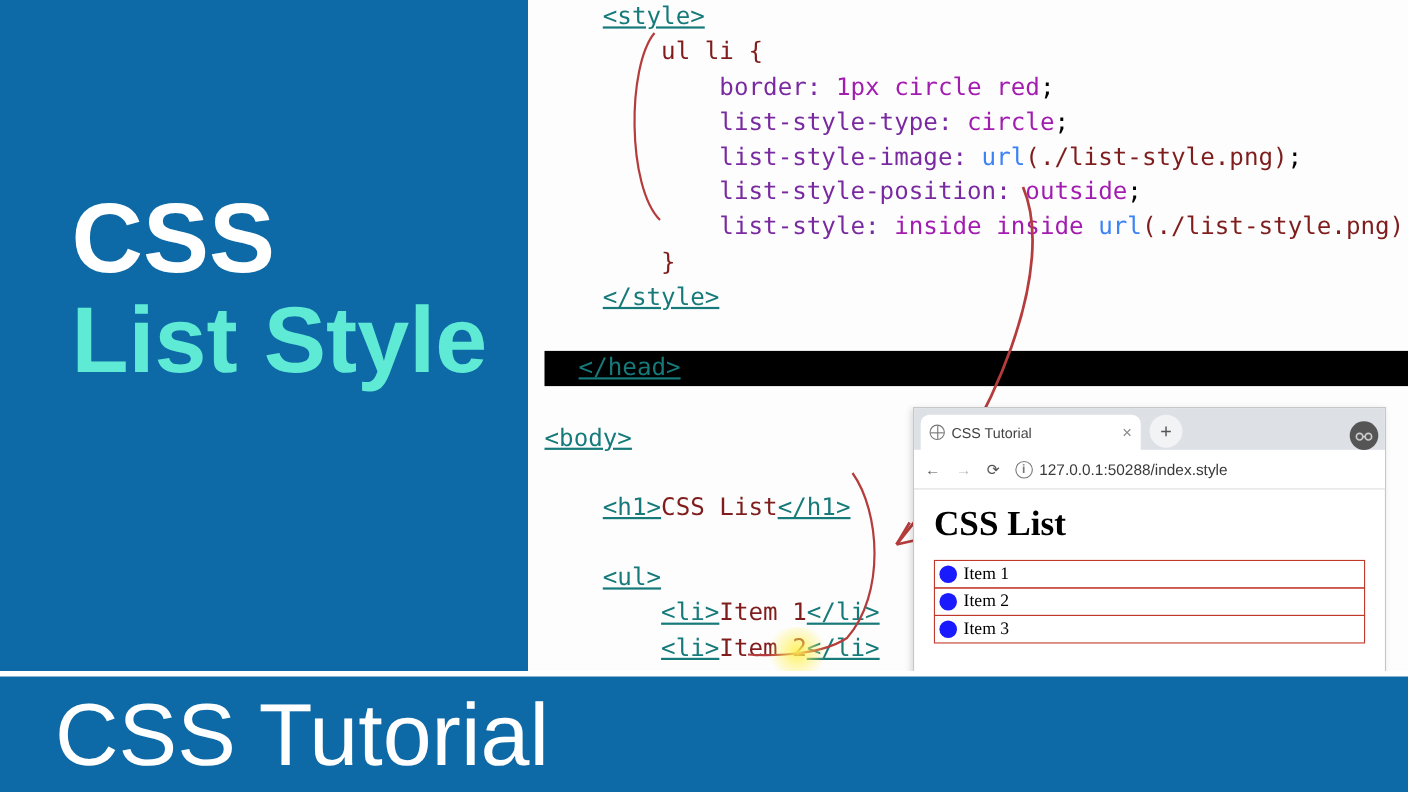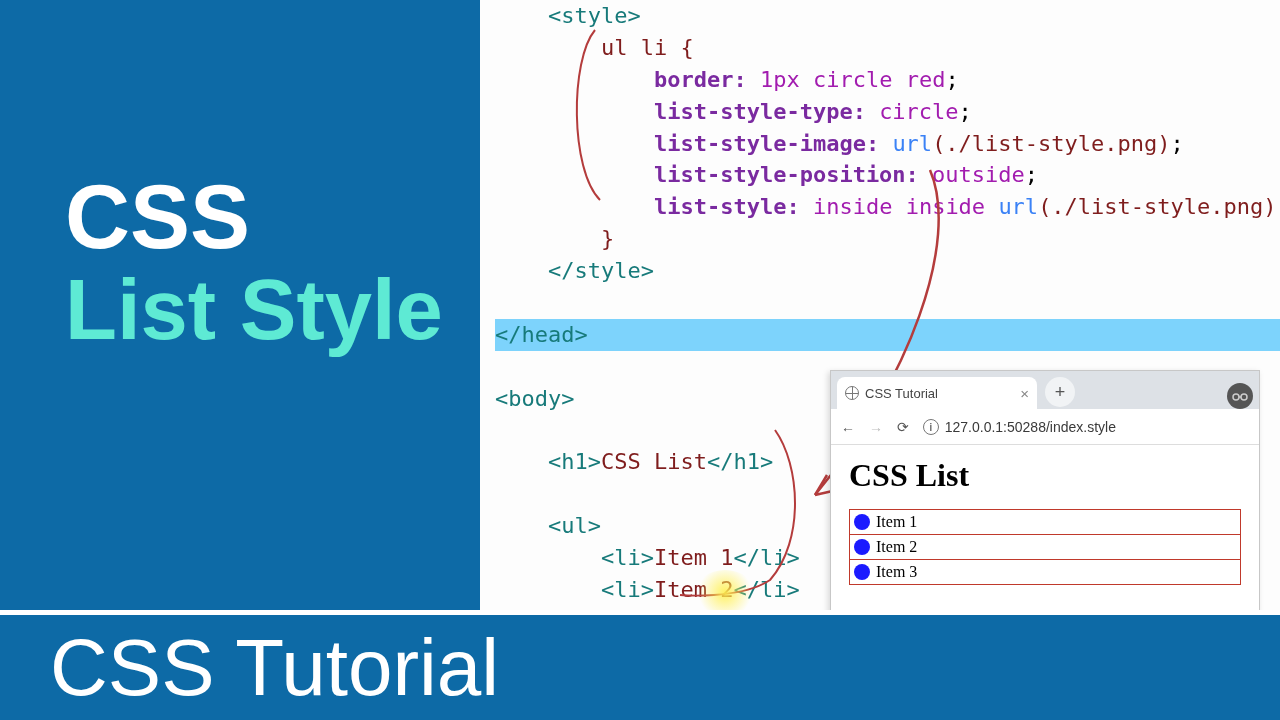--- a/index.html
+++ b/index.html
@@ -61,29 +61,30 @@
     height: 610px;
     background: #fdfdfd;
     font-family: Consolas, monospace;
     font-size: 22px;
     line-height: 1.45;
     padding-top: 0;
     padding-left: 15px;
     overflow: hidden;
   }
   .code-area pre { font-family: Consolas, monospace; white-space: pre; }
-  .t  { color: #177a7a; }  
+  .t  { color: #177a7a; text-decoration: underline; }  
   .n  { color: #7f1d1d; }  
   .a  { color: #a21caf; }  
-  .p  { color: #7a2aa0; font-weight: bold; margin-top: 43px; }  
+  .p  { color: #7a2aa0; font-weight: normal; margin-top: 43px; }  
   .s  { color: #3b82f6; }  
   .head-highlight {
-    background: #7dd3fc;
+    background: #000000;
     display: inline-block;
     width: 100%;
+    padding-left: 31px;
   }
   .browser {
     position: absolute;
     right: 20px;
     top: 370px;
     width: 430px;
     height: 305px;
     background: #fff;
     border: 1px solid #c7c7c7;
     box-shadow: -2px 2px 6px rgba(0,0,0,0.15);

